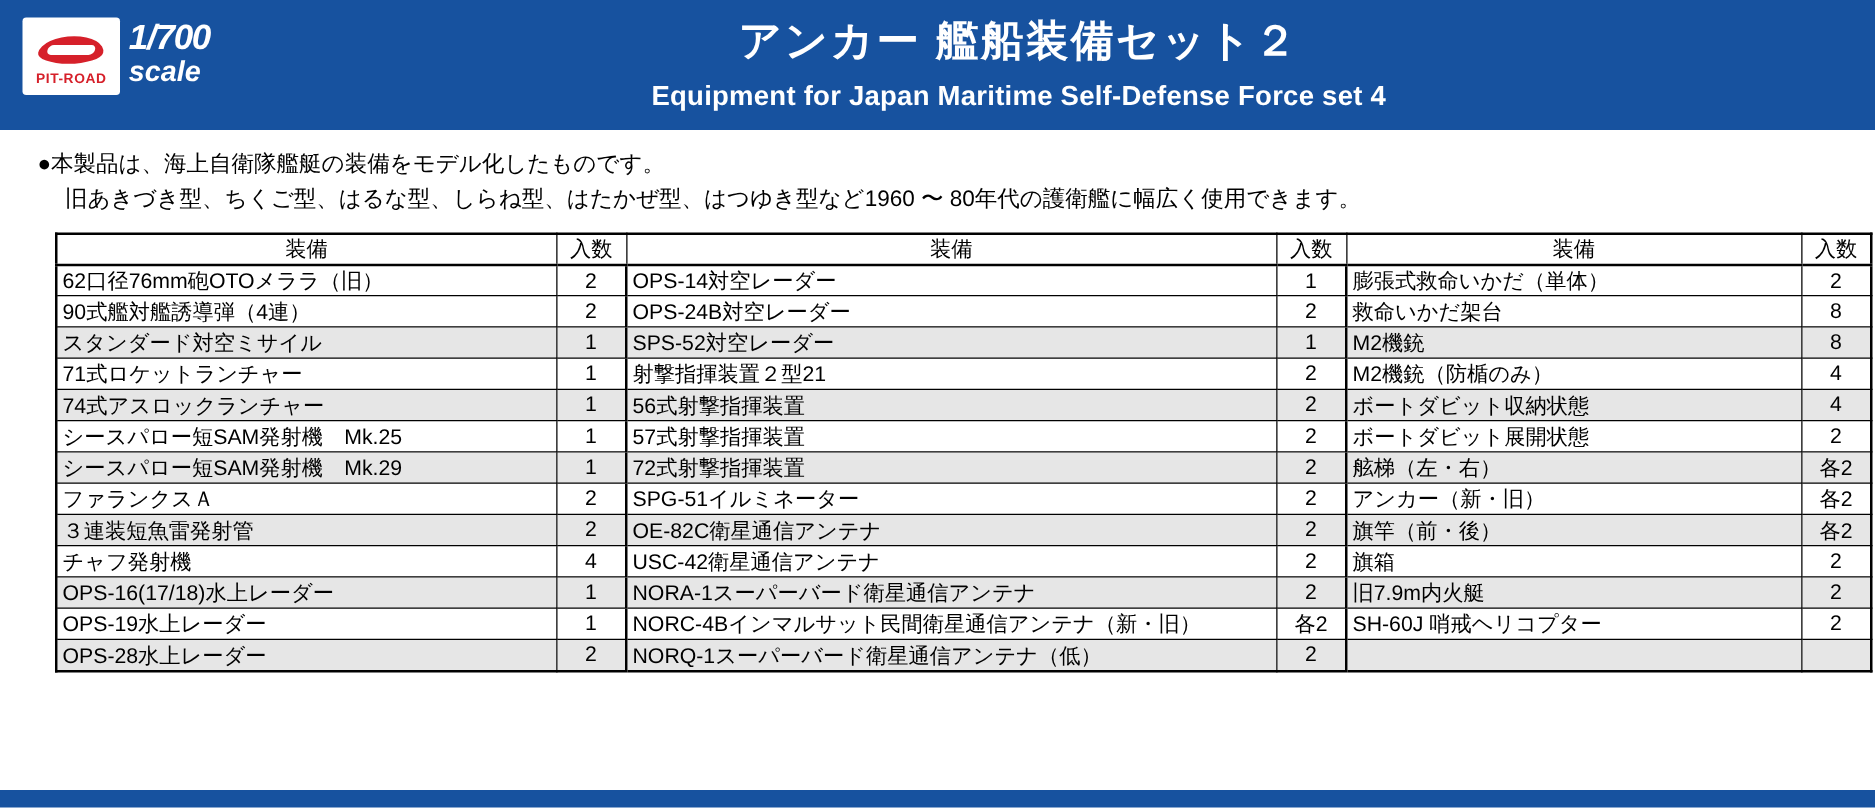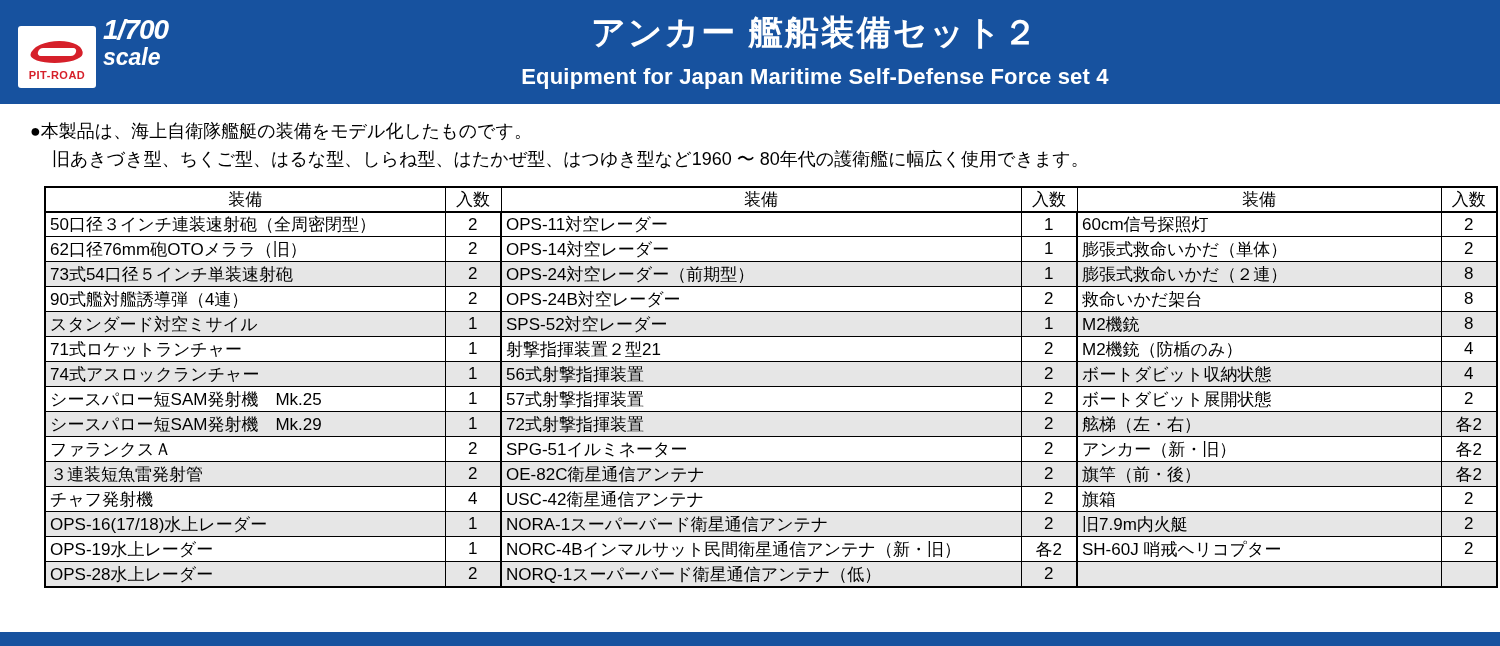--- a/index.html
+++ b/index.html
@@ -42,21 +42,20 @@
     width: 78px;
     height: 62px;
     background: #ffffff;
     border-radius: 3px;
     display: flex;
     flex-direction: column;
     align-items: center;
     justify-content: center;
     box-sizing: border-box;
     padding-top: 4px;
-    margin-top: 12px;
   }
   .pitroad-mark {
     width: 56px;
     height: 30px;
     position: relative;
   }
   .pitroad-mark .swoosh {
     position: absolute;
     left: 2px; top: 4px;
     width: 52px; height: 22px;
@@ -237,42 +236,26 @@
           <th>装備</th>
           <th>入数</th>
           <th class="sep-left">装備</th>
           <th>入数</th>
           <th class="sep-left">装備</th>
           <th>入数</th>
         </tr>
       </thead>
       <tbody>
         <tr>
-          <td class="name">50口径３インチ連装速射砲（全周密閉型）</td>
-          <td class="qty">2</td>
-          <td class="name sep-left">OPS-11対空レーダー</td>
-          <td class="qty">1</td>
-          <td class="name sep-left">60cm信号探照灯</td>
-          <td class="qty">2</td>
-        </tr>
-        <tr>
           <td class="name">62口径76mm砲OTOメララ（旧）</td>
           <td class="qty">2</td>
           <td class="name sep-left">OPS-14対空レーダー</td>
           <td class="qty">1</td>
           <td class="name sep-left">膨張式救命いかだ（単体）</td>
           <td class="qty">2</td>
-        </tr>
-        <tr class="alt">
-          <td class="name">73式54口径５インチ単装速射砲</td>
-          <td class="qty">2</td>
-          <td class="name sep-left">OPS-24対空レーダー（前期型）</td>
-          <td class="qty">1</td>
-          <td class="name sep-left">膨張式救命いかだ（２連）</td>
-          <td class="qty">8</td>
         </tr>
         <tr>
           <td class="name">90式艦対艦誘導弾（4連）</td>
           <td class="qty">2</td>
           <td class="name sep-left">OPS-24B対空レーダー</td>
           <td class="qty">2</td>
           <td class="name sep-left">救命いかだ架台</td>
           <td class="qty">8</td>
         </tr>
         <tr class="alt">

